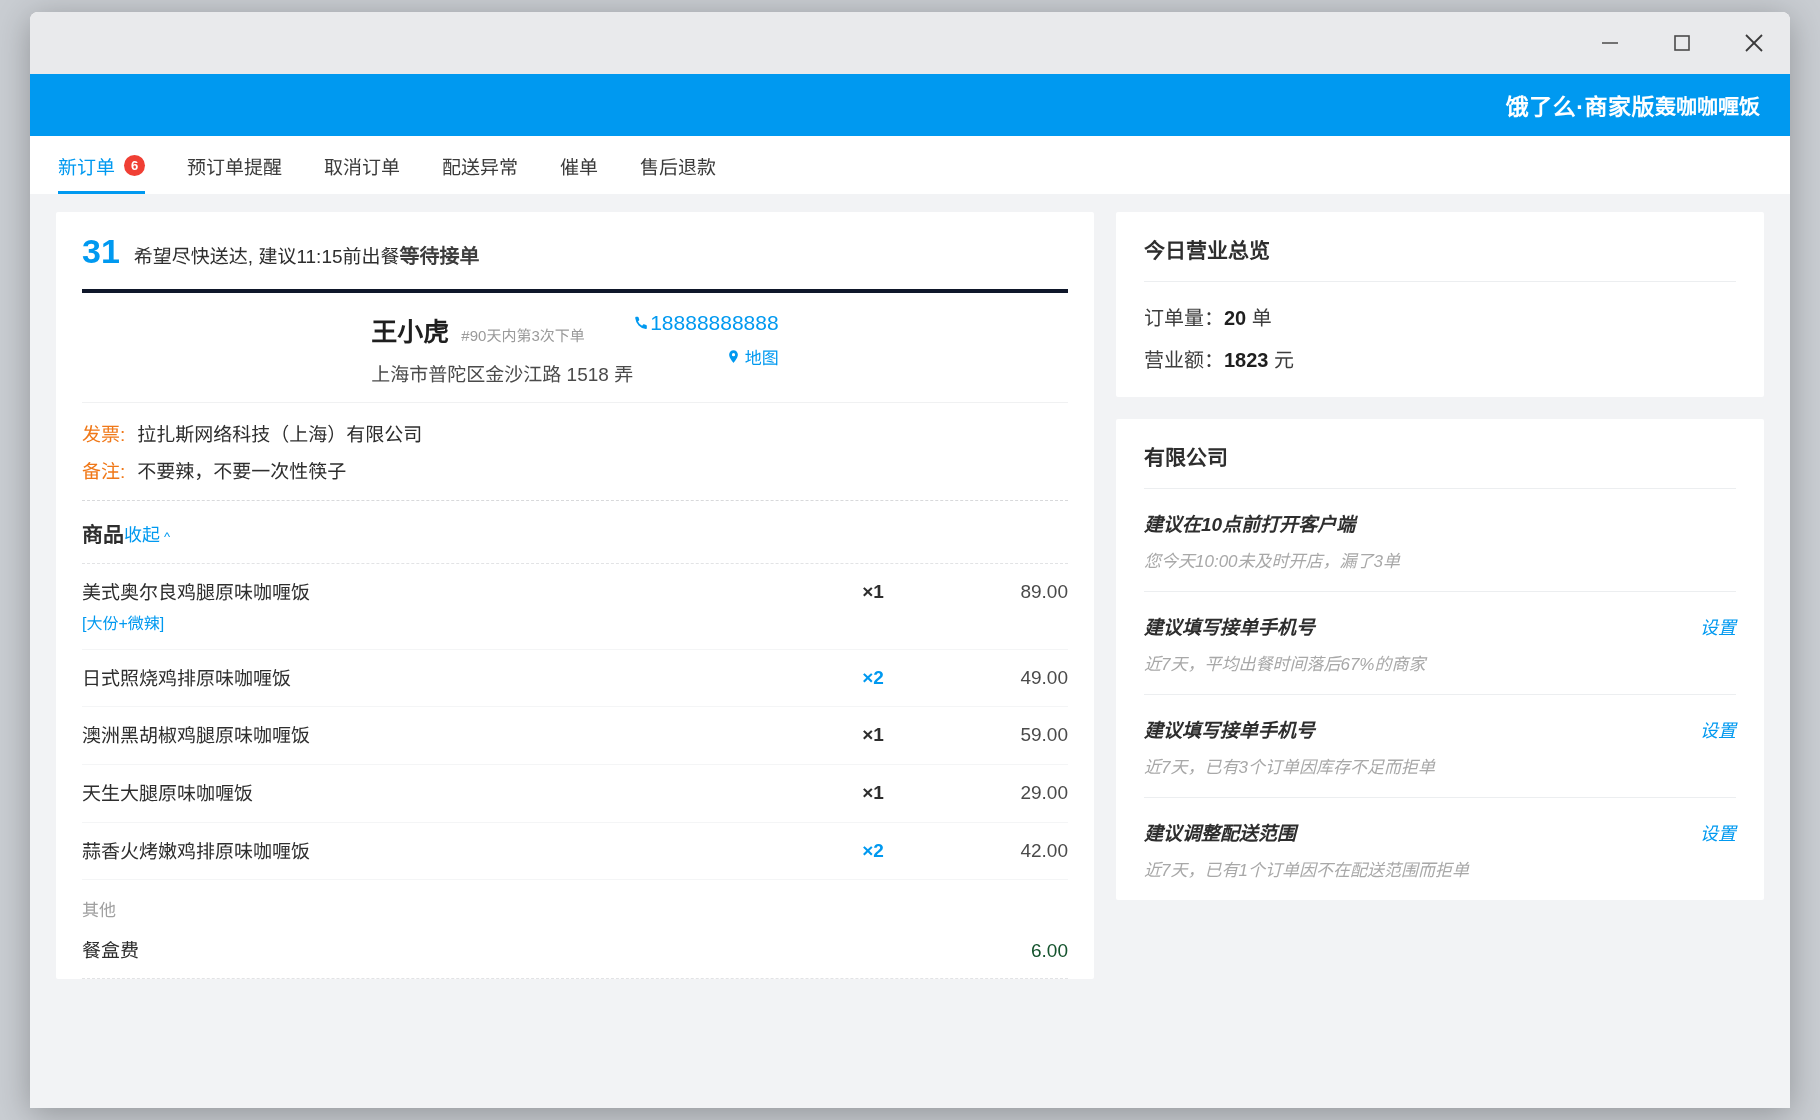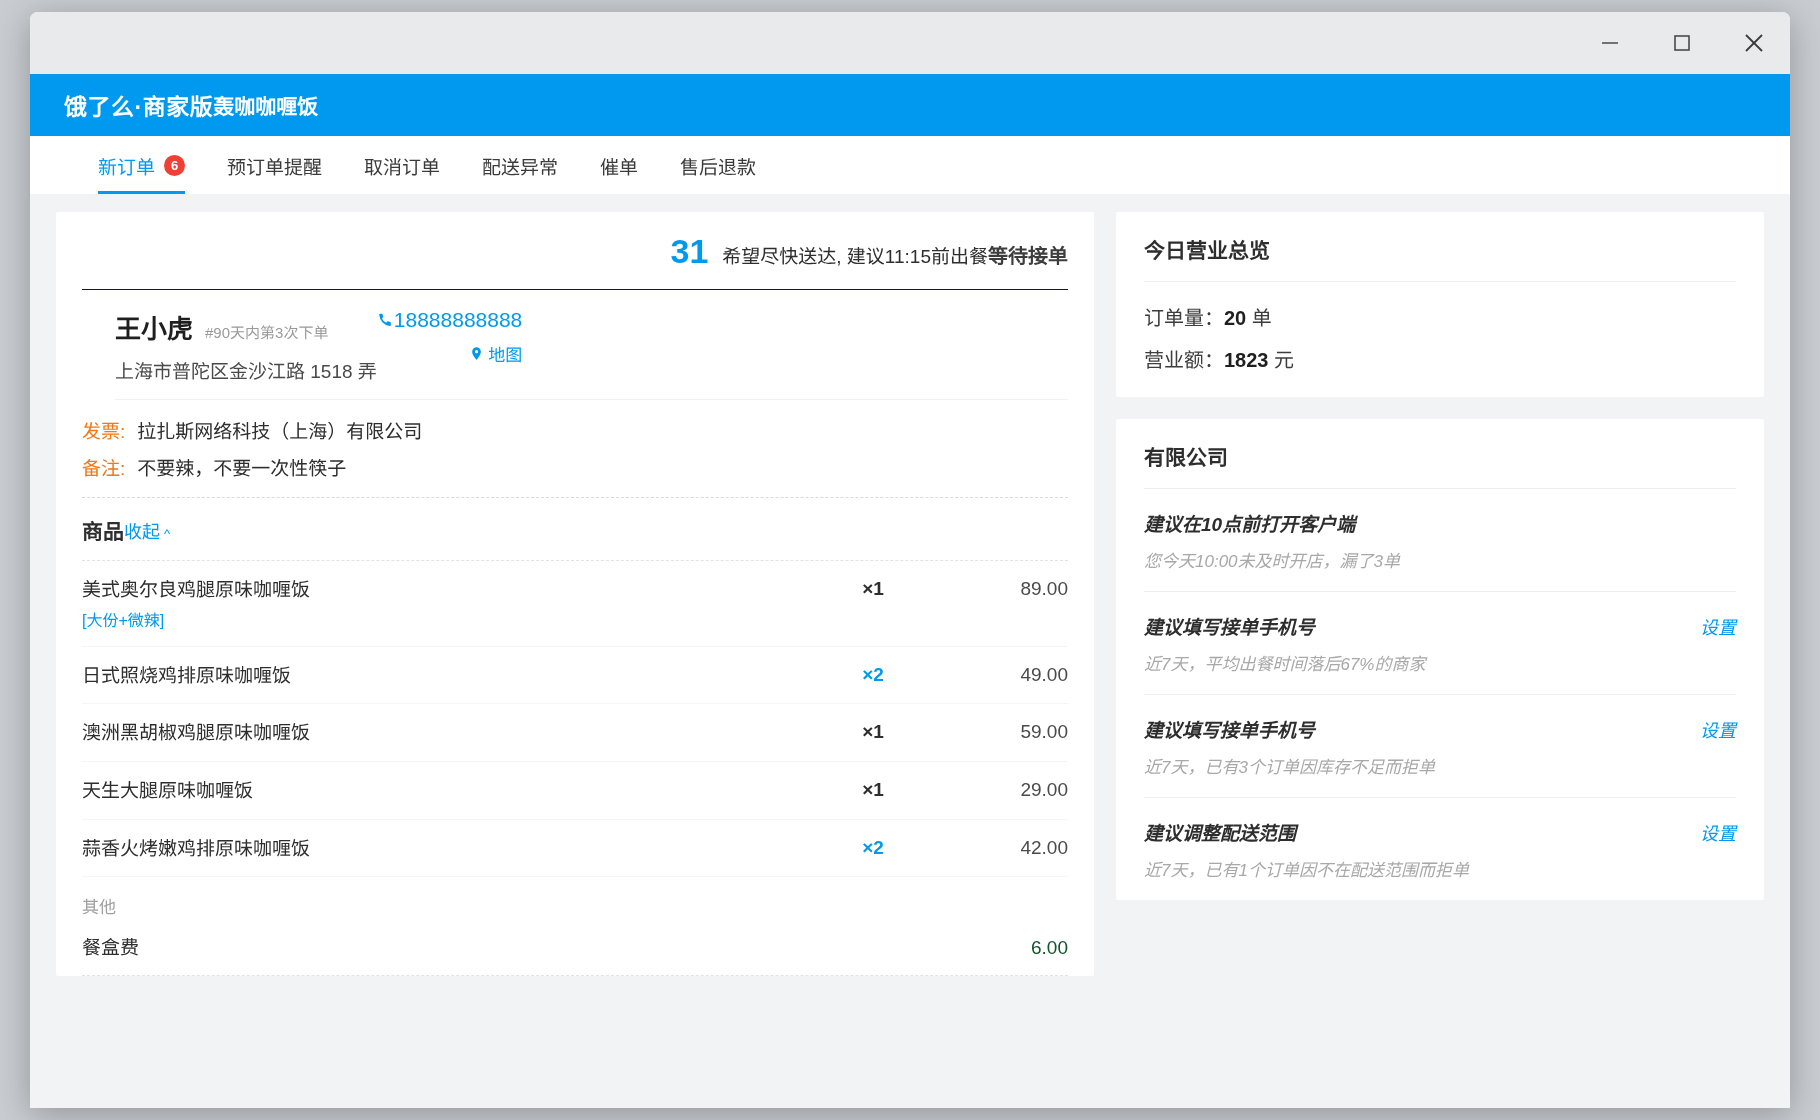--- a/index.html
+++ b/index.html
@@ -49,22 +49,22 @@
   }
   .win-btn svg { display:block; }
 
   
   .appbar {
     height: 62px;
     background: #0099f0;
     color: #ffffff;
     display: flex;
     align-items: center;
-    justify-content: flex-start;
-    padding: 0 30px 0 34px;
+    justify-content: flex-end;
+    padding: 0 30px 0 16px;
     flex: 0 0 auto;
   }
   .app-title {
     font-size: 23px;
     font-weight: 700;
     letter-spacing: 0.5px;
   }
   .shop-name {
     font-size: 21px;
     font-weight: 700;
@@ -83,21 +83,21 @@
   .tab {
     display: flex;
     align-items: center;
     position: relative;
     margin-right: 42px;
     font-size: 19px;
     color: #3b3b3b;
     cursor: pointer;
     white-space: nowrap;
   }
-  .tab.active { color: #0099f0; margin-left: 40px; }
+  .tab.active { color: #0099f0; }
   .tab.active::after {
     content: "";
     position: absolute;
     left: 0;
     right: 0;
     bottom: 0;
     height: 3px;
     background: #0099f0;
   }
   .tab-badge {
@@ -142,23 +142,23 @@
     background: #ffffff;
     border-radius: 2px;
   }
 
   
   .order-card { padding: 0 26px; }
 
   .order-top {
     display: flex;
     align-items: baseline;
-    justify-content: flex-end;
+    justify-content: flex-start;
     padding: 22px 0 20px 0;
-    border-bottom: 1px solid #0f172a;
+    border-bottom: 4px solid #0f172a;
   }
   .order-top-left {
     display: flex;
     align-items: baseline;
     gap: 14px;
   }
   .order-seq {
     font-size: 34px;
     font-weight: 700;
     color: #0099f0;
@@ -169,24 +169,23 @@
     color: #2e2e2e;
   }
   .order-status {
     font-size: 20px;
     font-weight: 700;
     color: #3d3d3d;
   }
 
   .cust-block {
     display: flex;
-    justify-content: flex-start;
+    justify-content: center;
     padding: 18px 0 16px 0;
     border-bottom: 1px solid #f0f1f2;
-    margin-left: 33px;
   }
   .cust-name-row {
     display: flex;
     align-items: baseline;
     gap: 12px;
   }
   .cust-name {
     font-size: 26px;
     font-weight: 700;
     color: #1f1f1f;

